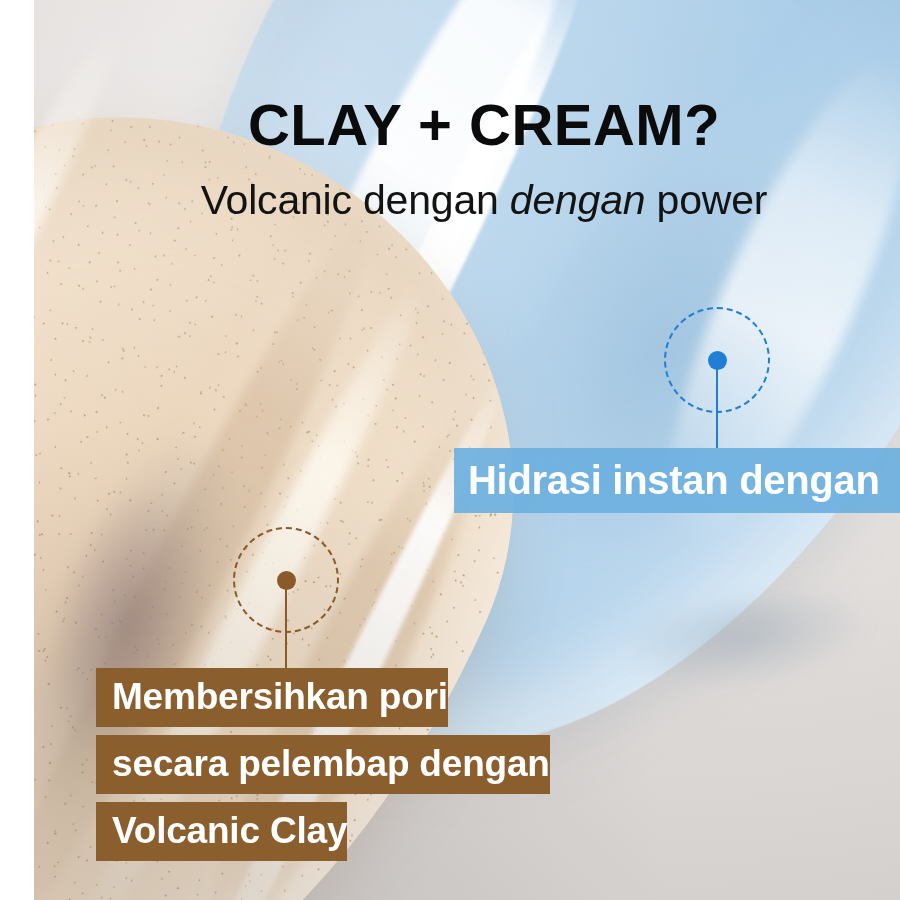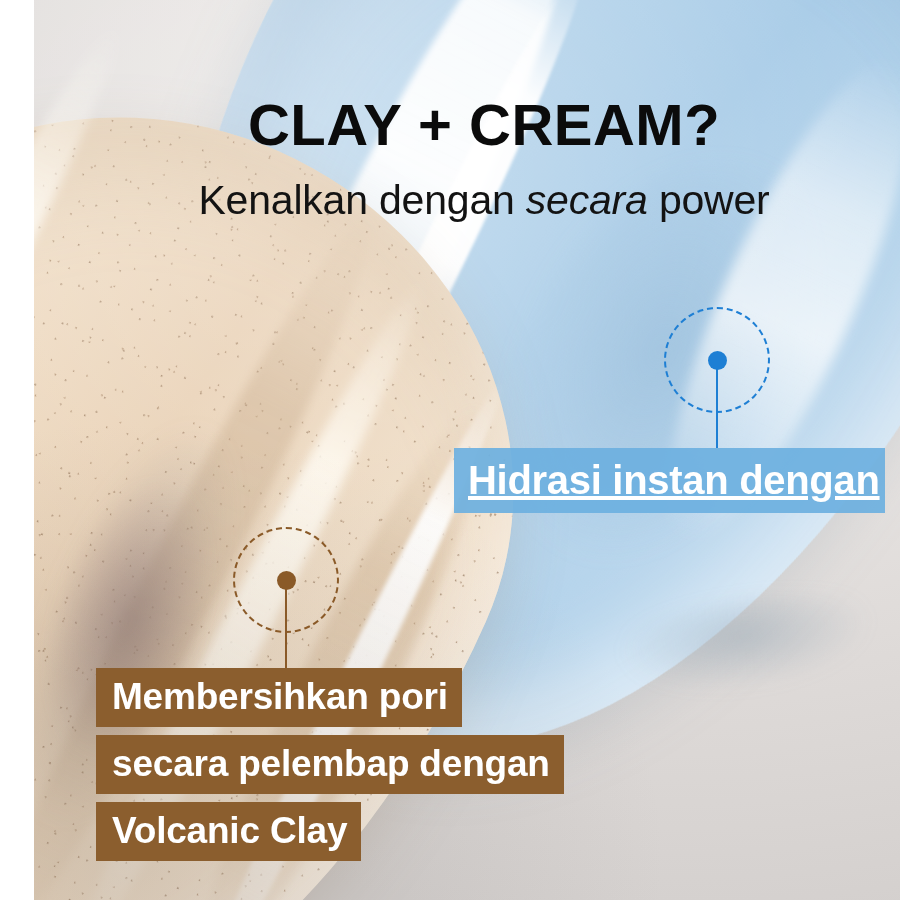--- a/index.html
+++ b/index.html
@@ -290,30 +290,29 @@
     display: table;
     font-weight: 700;
     color: #FFFFFF;
     line-height: 1;
     white-space: nowrap;
   }
   .callout-blue { left: 420px; top: 448px; }
   .callout-blue .ln {
     background: rgba(108,176,224,0.92);
     font-size: 40px;
-    padding: 12px 5px 13px 14px;
+    padding: 12px 21px 13px 14px;
     margin-bottom: 7px;
     letter-spacing: -0.3px;
-    text-decoration: underline;
   }
   .callout-brown { left: 62px; top: 668px; }
   .callout-brown .ln {
     background: #8B5E2E;
     font-size: 37px;
-    padding: 10px 14px 12px 16px;
+    padding: 10px 0 12px 16px;
     margin-bottom: 8px;
     letter-spacing: -0.2px;
   }
 </style>
 </head>
 <body>
 
 <div id="poster">
 
   <div class="bg-base"></div>
@@ -332,21 +331,21 @@
     <div class="clay-ridge ridge-3"></div>
     <div class="clay-ridge ridge-4"></div>
     <div class="clay-edge-gloss"></div>
   </div>
   <div class="clay-mauve"></div>
   <div class="clay-shadow-left"></div>
 
   <div class="bg-vignette"></div>
 
   <div class="headline">CLAY + CREAM?</div>
-  <div class="subhead"><span>Kenalkan dengan </span><span class="em">secara</span><span> power</span></div>
+  <div class="subhead"><span>Volcanic dengan </span><span class="em">dengan</span><span> power</span></div>
 
   <div class="marker marker-blue" style="left:683px; top:360px;">
     <div class="marker-ring"></div>
     <div class="marker-stem" style="height:88px;"></div>
     <div class="marker-dot"></div>
   </div>
 
   <div class="callout callout-blue">
     <div class="ln">Hidrasi instan dengan</div>
   </div>

